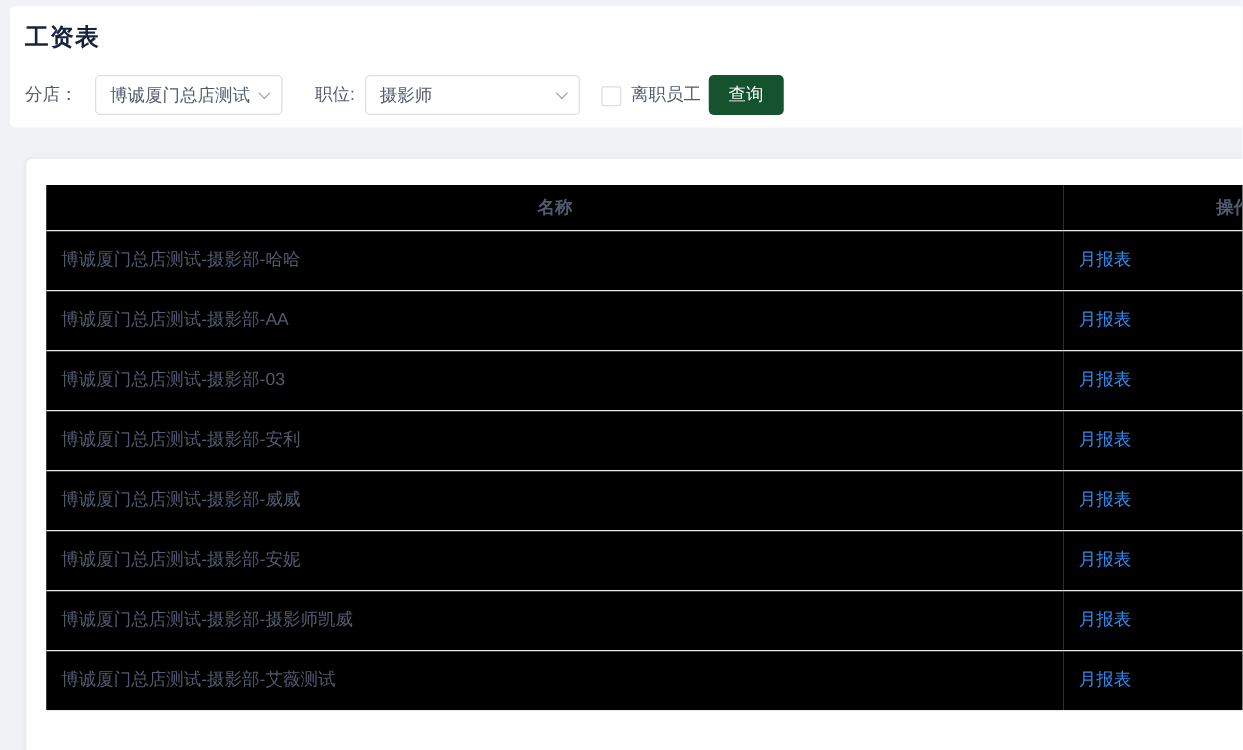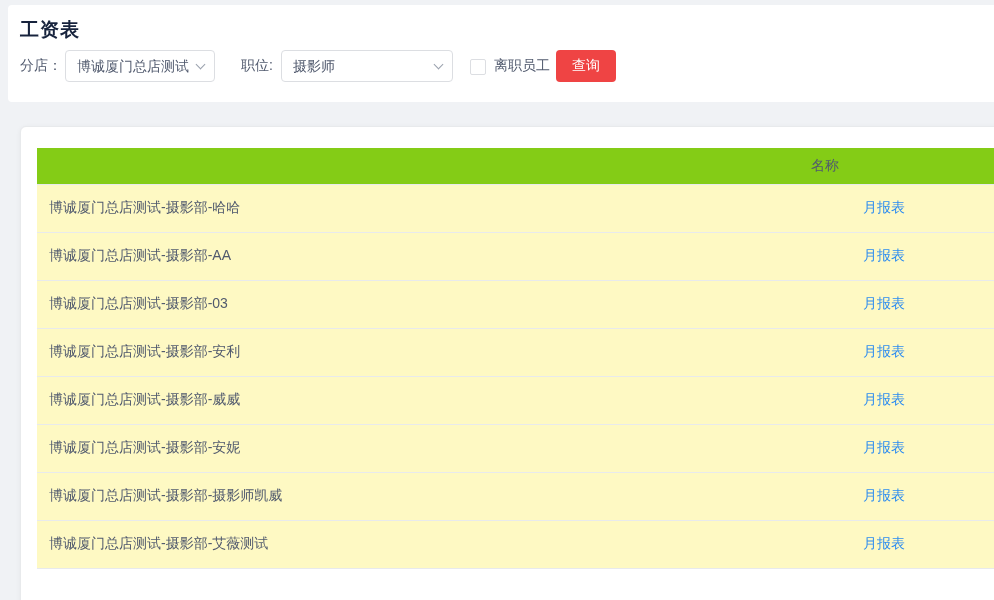--- a/index.html
+++ b/index.html
@@ -15,75 +15,75 @@
   .top-panel {
     position:absolute; left:8px; top:5px; right:0; height:97px;
     background:#fff; border-radius:4px 0 0 4px;
   }
   .page-title {
     margin:12px 0 10px 12px;
     font-size:19px; font-weight:600; color:#17233d;
     letter-spacing:1px;
   }
   .filter-row {
-    position:absolute; left:12px; top:45px;
+    position:absolute; left:12px; top:55px;
     display:flex; align-items:center; height:32px;
     font-size:14px; color:#515a6e; white-space:nowrap;
   }
   .filter-label { color:#515a6e; }
   .select {
     position:relative; height:32px; line-height:30px;
     border:1px solid #dcdee2; border-radius:4px; background:#fff;
     padding:0 26px 0 11px; font-size:14px; color:#515a6e;
     cursor:pointer; overflow:hidden;
   }
-  .select.branch { width:150px; margin-left:3px; }
+  .select.branch { width:150px; margin-left:14px; }
   .select.position { width:172px; margin-left:8px; }
   .pos-label { margin-left:26px; }
   .chevron {
     position:absolute; right:10px; top:50%;
     width:7px; height:7px;
     border-right:1.5px solid #9aa1ad; border-bottom:1.5px solid #9aa1ad;
     transform:translateY(-72%) rotate(45deg);
   }
   .checkbox-wrap {
     display:flex; align-items:flex-end; margin-left:17px; cursor:pointer;
   }
   .checkbox {
     width:16px; height:16px; background:#fff;
     border:1px solid #dcdee2; border-radius:2px; margin-right:8px;
   }
   .btn-primary {
     margin-left:6px; height:32px; padding:0 16px;
-    background:#ef4444; color:#fff; font-size:14px;
+    background:#14532d; color:#fff; font-size:14px;
     border:none; border-radius:4px; cursor:pointer;
     font-family:inherit;
   }
 
   
   .card {
     position:absolute; left:20px; top:126px;
     width:1120px; height:520px;
     background:#fff; border:1px solid #e8eaec; border-radius:6px;
     box-shadow:0 1px 5px rgba(0,21,41,0.05);
     padding:21px 16px 0 16px;
   }
   table.salary-table {
     width:100%; border-collapse:collapse;
     font-size:14px; color:#515a6e; table-layout:fixed;
   }
   .salary-table th {
-    background:#84cc16; height:36px;
-    font-weight:400; text-align:right; color:#515a6e;
+    background:#000000; height:36px;
+    font-weight:700; text-align:center; color:#515a6e;
     padding:0 12px; border-bottom:1px solid #e8eaec;
   }
   .salary-table th.col-name { width:814px; }
   .salary-table td {
     height:48px; padding:0 12px;
-    border-bottom:1px solid #e8eaec; background:#fef9c3;
+    border-bottom:1px solid #e8eaec; background:#000000;
   }
   .report-link { color:#2d8cf0; text-decoration:none; cursor:pointer;margin-top:32px; }
 </style>
 </head>
 <body>
 
 <div class="top-panel">
   <h1 class="page-title">工资表</h1>
 
   <div class="filter-row">

